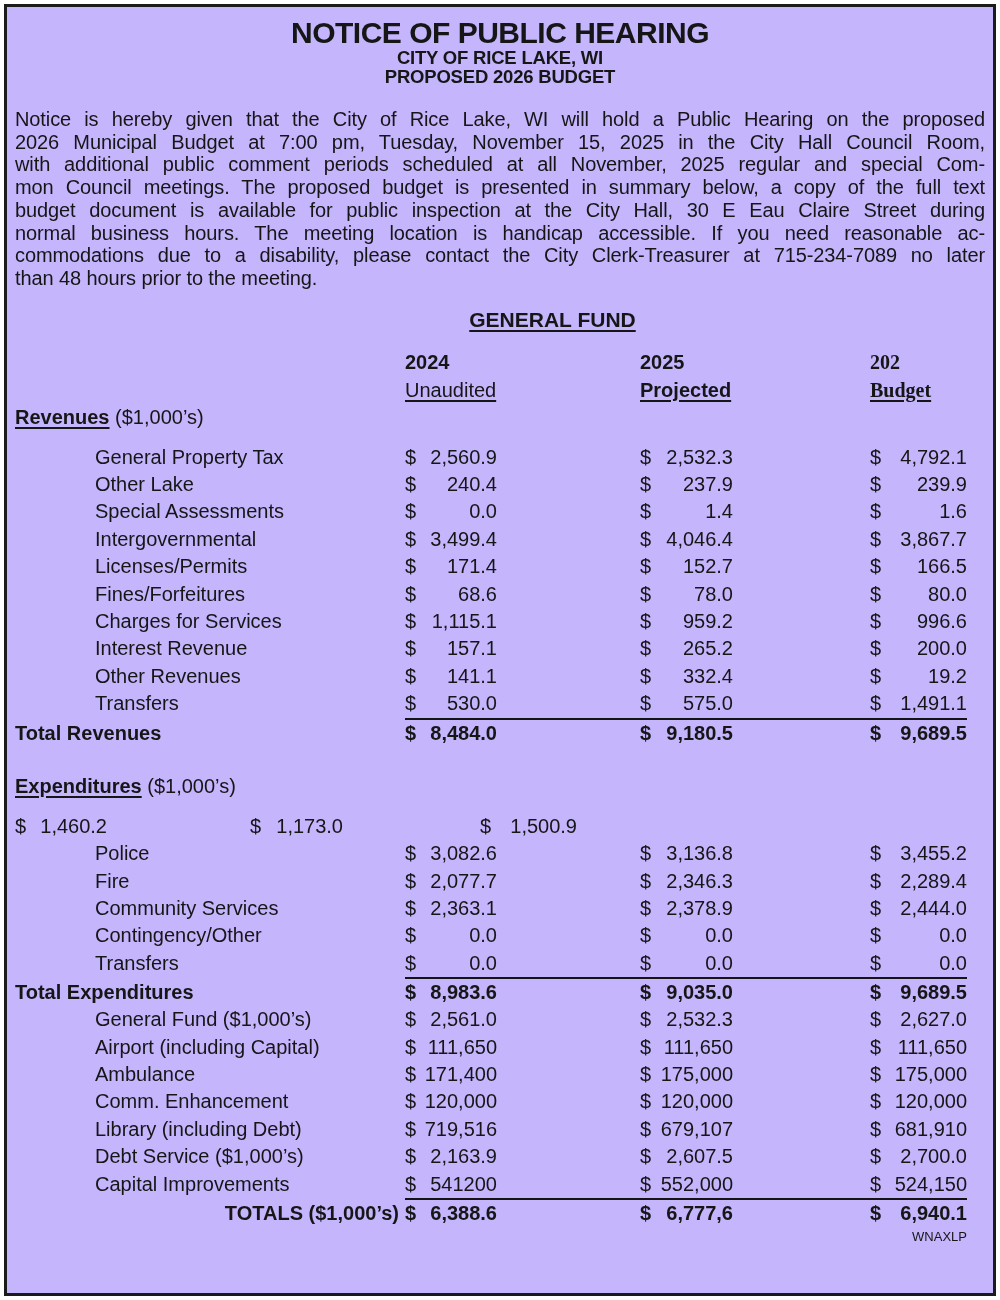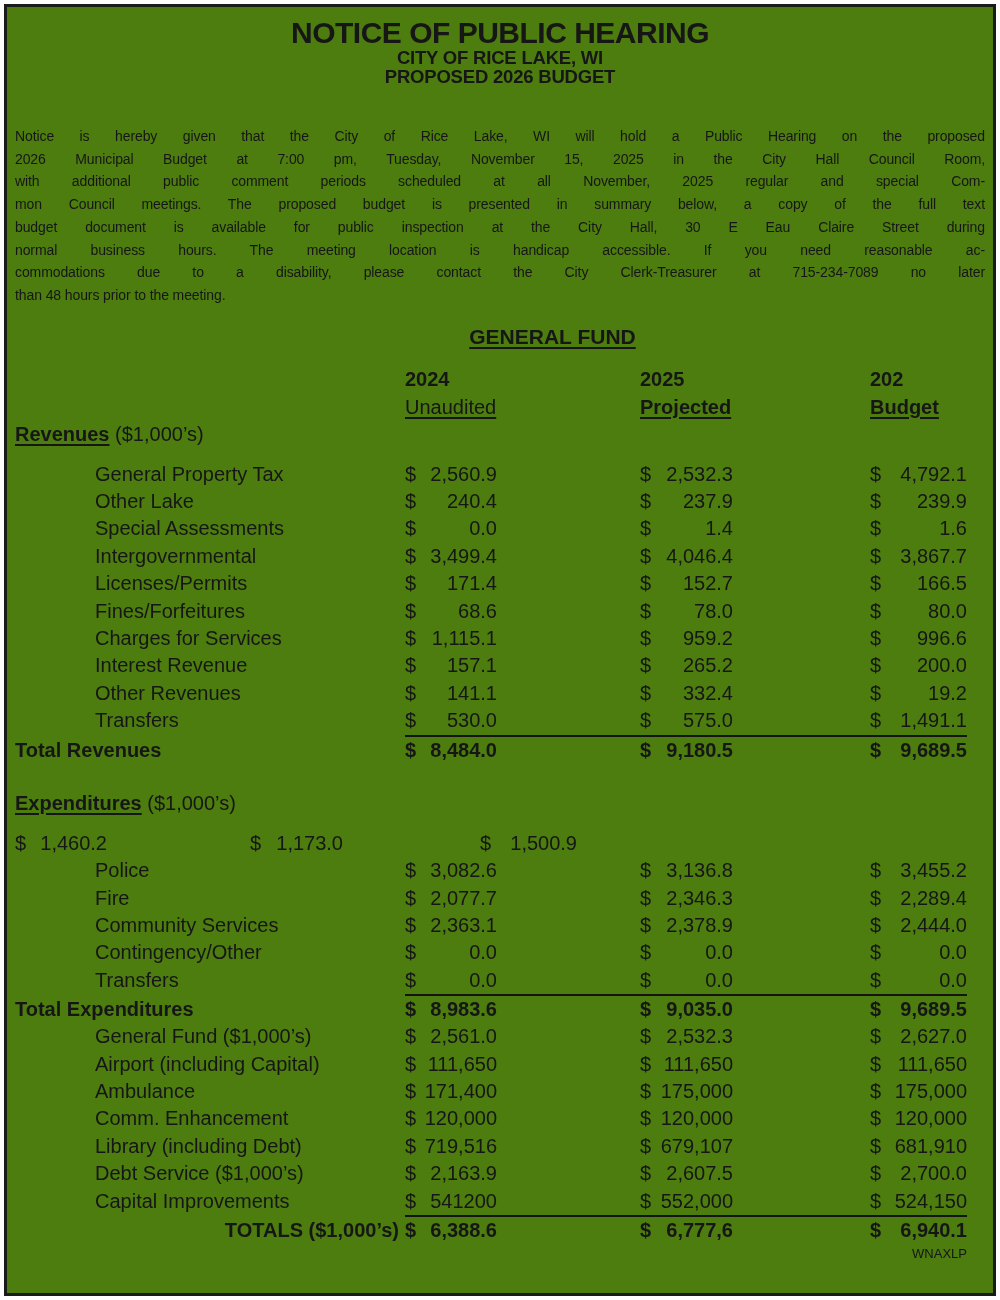--- a/index.html
+++ b/index.html
@@ -1,40 +1,40 @@
 <!DOCTYPE html>
 <html><head>
 <meta charset="utf-8">
 <style>
   * { margin:0; padding:0; box-sizing:border-box; }
   html,body { background:#ffffff; }
   body { width:1000px; height:1300px; position:relative;
          font-family:"Liberation Sans", sans-serif; color:#161616; }
   .frame { position:absolute; inset:4px; border:3px solid #1b1b1b;
-           padding:10px 8px 0 8px; overflow:hidden; background:#4d7c0f; }
+           padding:10px 8px 0 8px; overflow:hidden; background:#c4b5fd; }
 
   
   .hdr { text-align:center; }
   .title { font-size:30px; font-weight:bold; line-height:31px; letter-spacing:-0.5px; }
   .sub   { font-size:18.5px; font-weight:bold; line-height:19px; letter-spacing:-0.2px; }
 
   
-  .para { margin-top:39px; font-size:14px; line-height:22.7px; letter-spacing:-0.1px; }
+  .para { margin-top:22px; font-size:20px; line-height:22.7px; letter-spacing:-0.1px; }
   .pline { text-align:justify; text-align-last:justify; white-space:normal; }
   .pline.last { text-align-last:left; }
 
   
   .gf-title { margin-top:18px; text-align:center; padding-left:105px;
               font-size:21px; font-weight:bold; line-height:24px; }
   .gf-title .u { text-decoration:underline; text-decoration-thickness:2px; text-underline-offset:3px; }
 
   .colhdr { margin-top:17px; display:flex; font-size:20px; }
   .sp { width:390px; flex:none; }
   .hcol { flex:none; }
-  .hc1 { width:235px; } .hc2 { width:230px; } .hc3 { width:97px; }
+  .hc1 { width:235px; } .hc2 { width:230px; } .hc3 { width:97px;font-family:Liberation Serif, serif; }
   .hyear { font-weight:bold; line-height:27px; }
   .hlab  { line-height:28px; text-decoration:underline; text-decoration-thickness:2px; text-underline-offset:3px; }
   .hlab.b { font-weight:bold; }
 
   .sec-head { font-size:20px; line-height:27px; }
   .sec-head .u { font-weight:bold; text-decoration:underline; text-decoration-thickness:2px; text-underline-offset:3px; }
   .mt-exp { margin-top:26px; }
   .mt-alloc { margin-top:24px; }
 
   .rows { margin-top:13px; }

